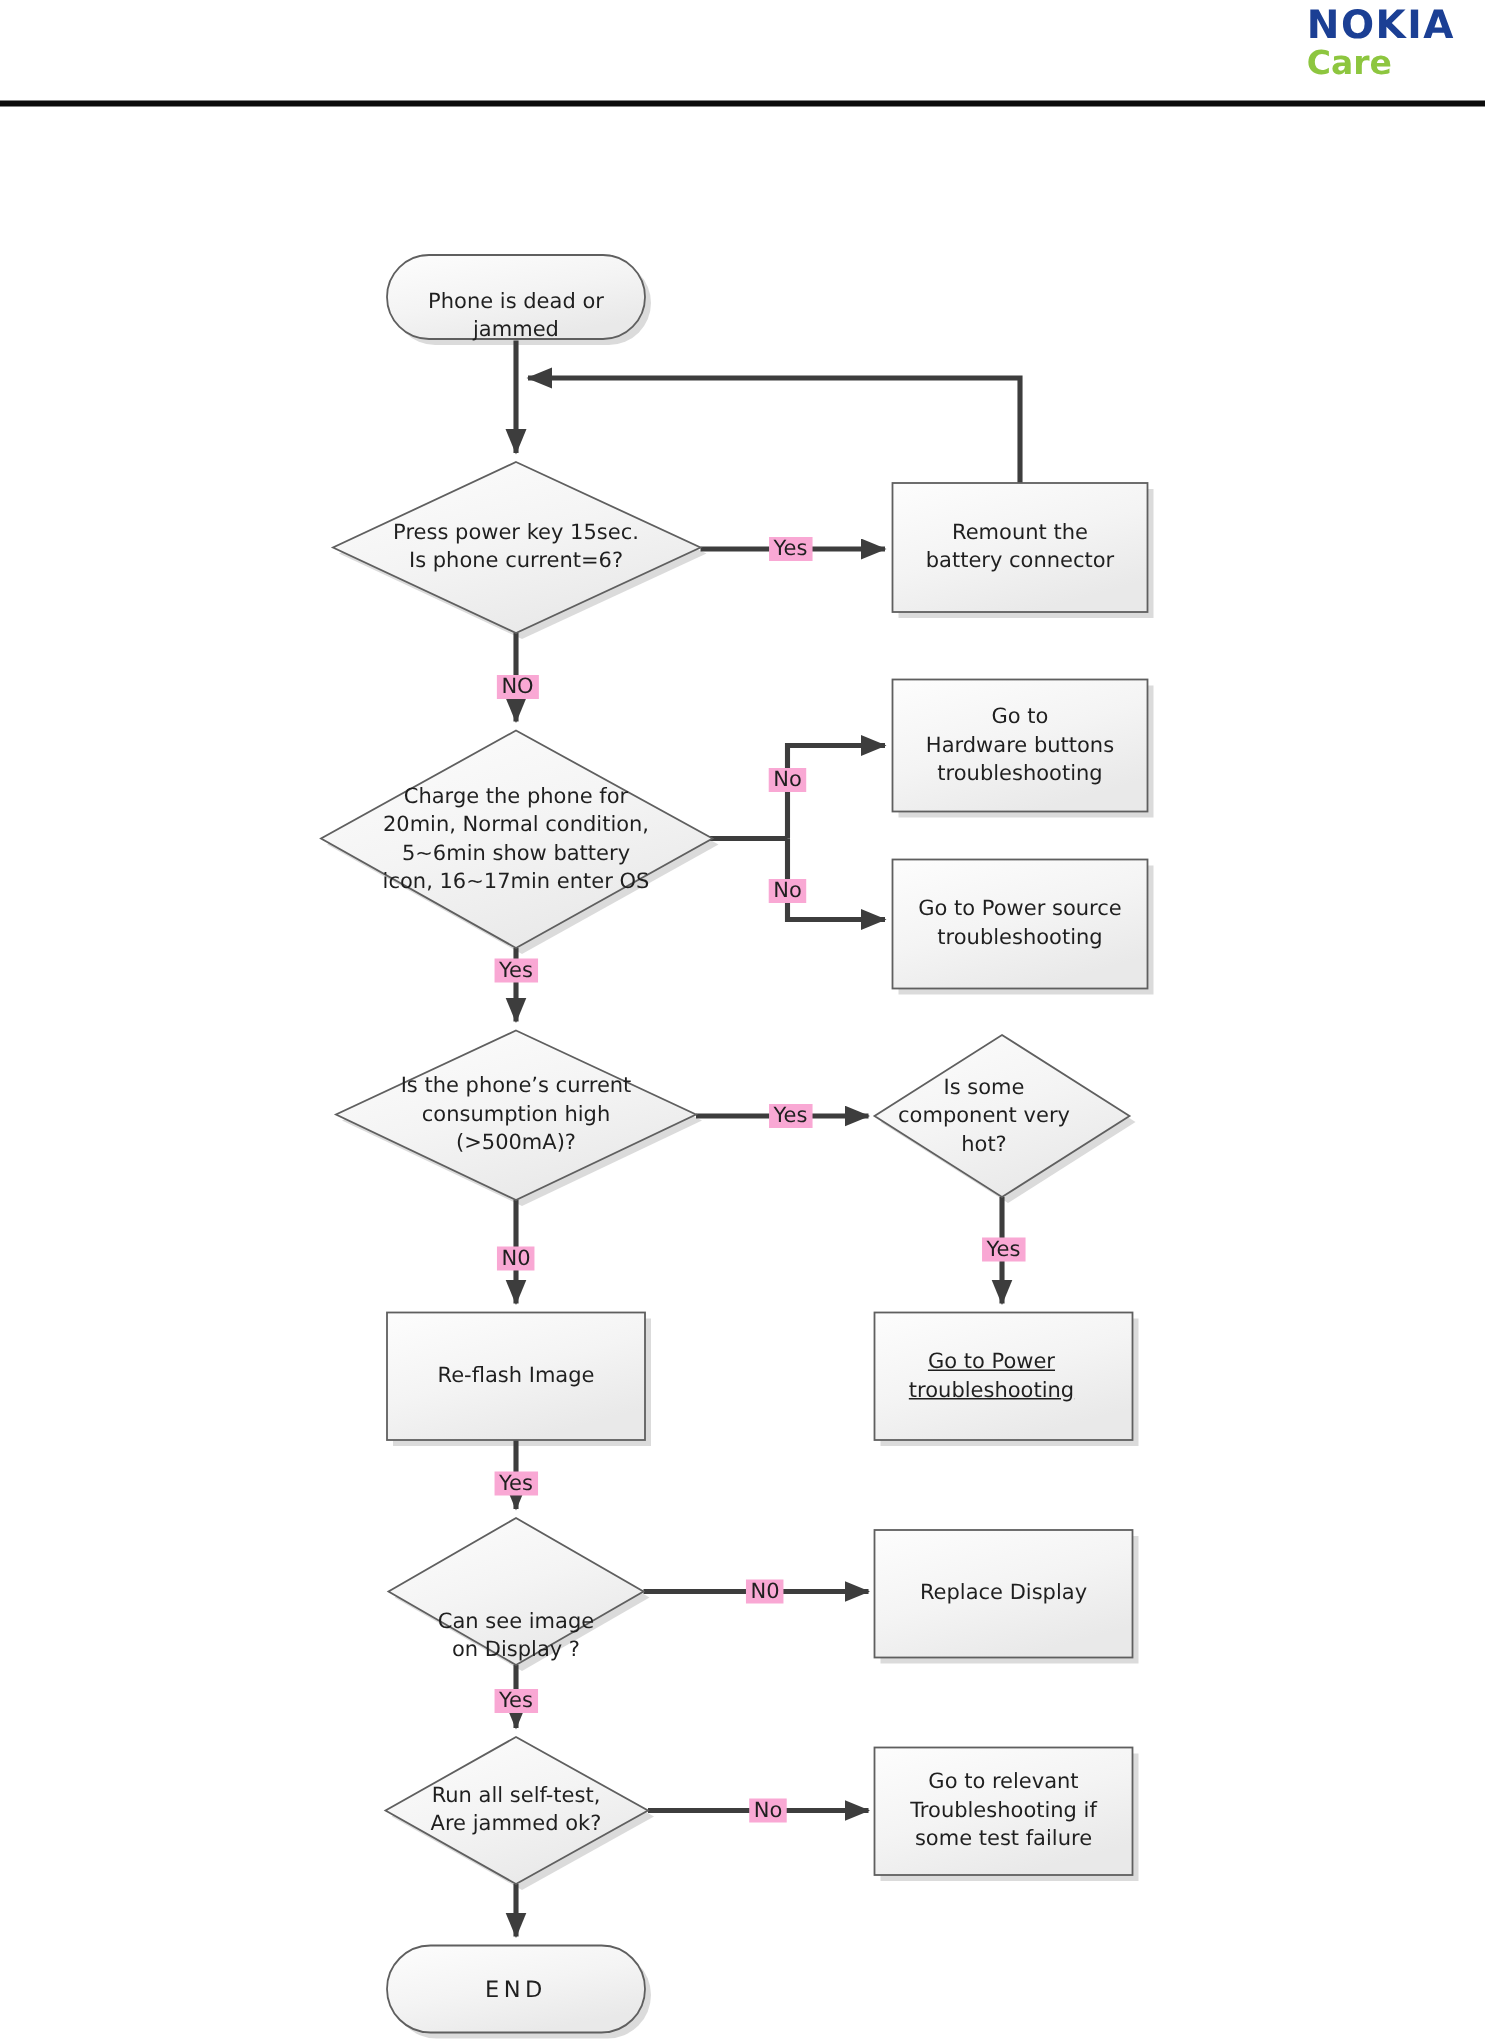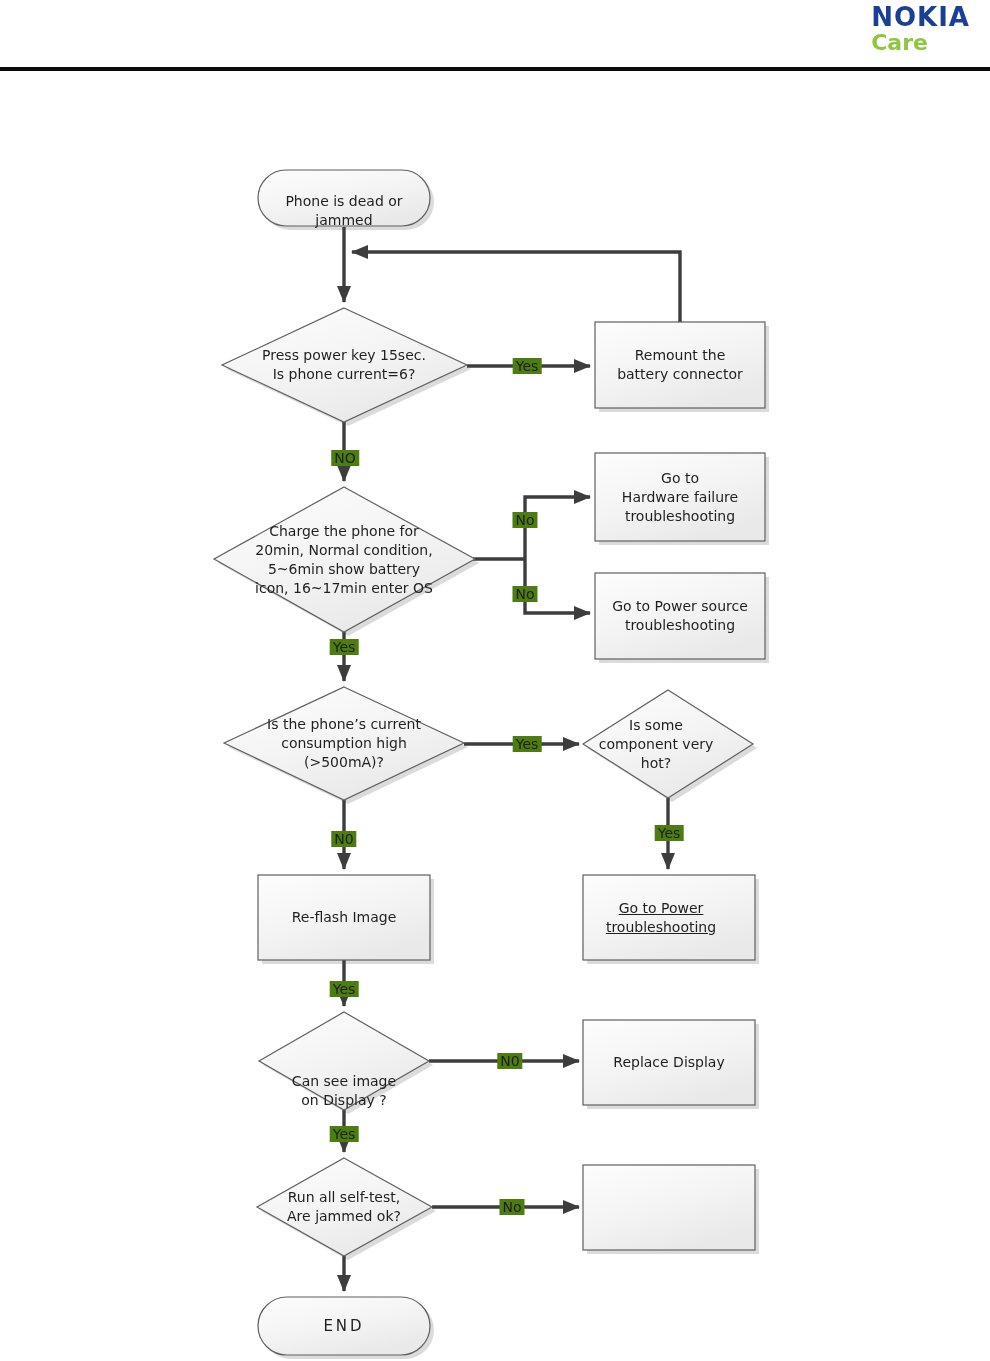--- a/index.html
+++ b/index.html
@@ -16,21 +16,21 @@
   #flow{position:absolute;top:0;left:0;width:990px;height:1361px;}
   svg{position:absolute;top:0;left:0;}
   .shape{fill:url(#shapeGrad);stroke:#5f5f5f;stroke-width:1.2;}
   .shadow{fill:#d2d2d2;opacity:.8;}
   .edge{stroke:#3d3d3d;stroke-width:3.4;fill:none;}
 
   .node{position:absolute;display:flex;align-items:center;justify-content:center;
         text-align:center;white-space:pre-line;font-size:14px;line-height:19px;
         color:#1f1f1f;pointer-events:none;}
   .end-label{font-size:15px;letter-spacing:3px;}
-  .elabel{position:absolute;transform:translate(-50%,-50%);background:#4d7c0f;
+  .elabel{position:absolute;transform:translate(-50%,-50%);background:#f9a8d4;
           padding:0 3px;font-size:14px;color:#1f1f1f;white-space:nowrap;}
 </style>
 </head>
 <body>
 
 <div id="page">
 
   <div id="logo">
     <span class="brand">NOKIA</span>
     <span class="sub">Care</span>
@@ -110,38 +110,41 @@
 jammed</div>
     <div class="node" style="left:214px;top:308px;width:260px;height:114px;">Press power key 15sec.
 Is phone current=6?</div>
     <div class="node" style="left:595px;top:322px;width:170px;height:86px;border-radius:30px;">Remount the
 battery connector</div>
     <div class="node" style="left:202px;top:487px;width:284px;height:145px;">Charge the phone for
 20min, Normal condition,
 5~6min show battery
 icon, 16~17min enter OS</div>
     <div class="node" style="left:595px;top:453px;width:170px;height:88px;">Go to
-Hardware failure
+Hardware buttons
 troubleshooting</div>
     <div class="node" style="left:595px;top:573px;width:170px;height:86px;">Go to Power source
 troubleshooting</div>
     <div class="node" style="left:214px;top:687px;width:260px;height:113px;">Is the phone’s current
 consumption high
 (&gt;500mA)?</div>
     <div class="node" style="left:566px;top:690px;width:180px;height:108px;">Is some
 component very
 hot?</div>
     <div class="node" style="left:258px;top:875px;width:172px;height:85px;">Re-flash Image</div>
     <div class="node" style="left:583px;top:875px;width:156px;height:85px;text-decoration:underline;">Go to Power
 troubleshooting</div>
     <div class="node" style="left:249px;top:1042px;width:190px;height:98px;">Can see image
 on Display ?</div>
     <div class="node" style="left:583px;top:1020px;width:172px;height:85px;">Replace Display</div>
     <div class="node" style="left:247px;top:1158px;width:194px;height:98px;">Run all self-test,
 Are jammed ok?</div>
+    <div class="node" style="left:583px;top:1165px;width:172px;height:85px;">Go to relevant
+Troubleshooting if
+some test failure</div>
     <div class="node end-label" style="left:258px;top:1297px;width:172px;height:58px;">END</div>
 
     <div class="elabel" style="left:527px;top:366px;">Yes</div>
     <div class="elabel" style="left:345px;top:458px;">NO</div>
     <div class="elabel" style="left:525px;top:520px;">No</div>
     <div class="elabel" style="left:525px;top:594px;">No</div>
     <div class="elabel" style="left:344px;top:647px;">Yes</div>
     <div class="elabel" style="left:527px;top:744px;">Yes</div>
     <div class="elabel" style="left:344px;top:839px;">N0</div>
     <div class="elabel" style="left:669px;top:833px;">Yes</div>

